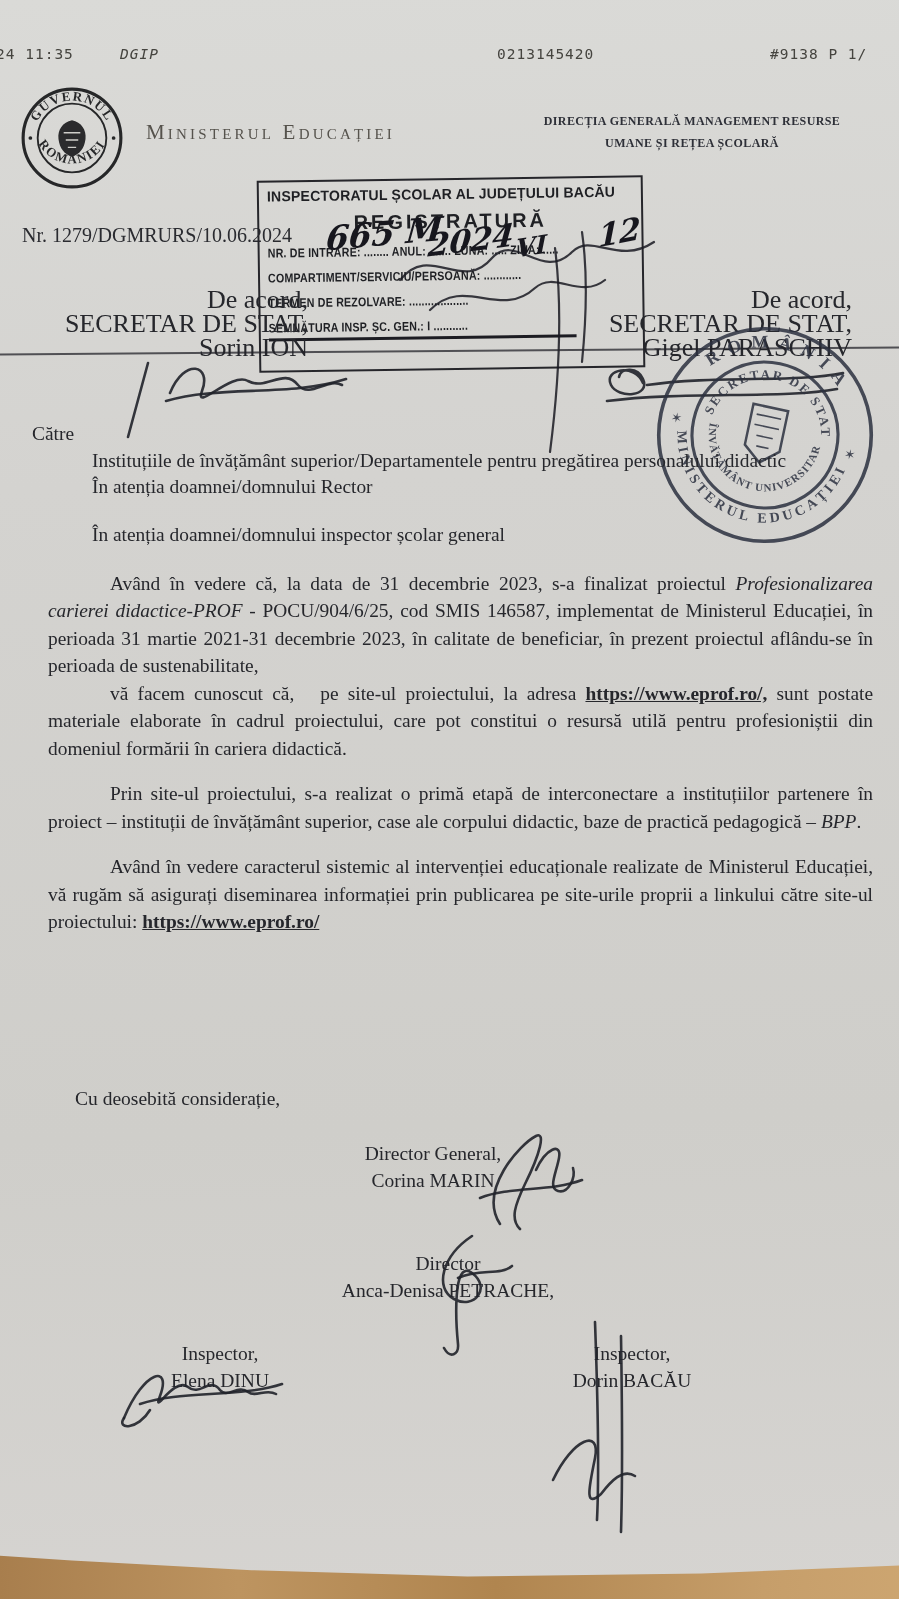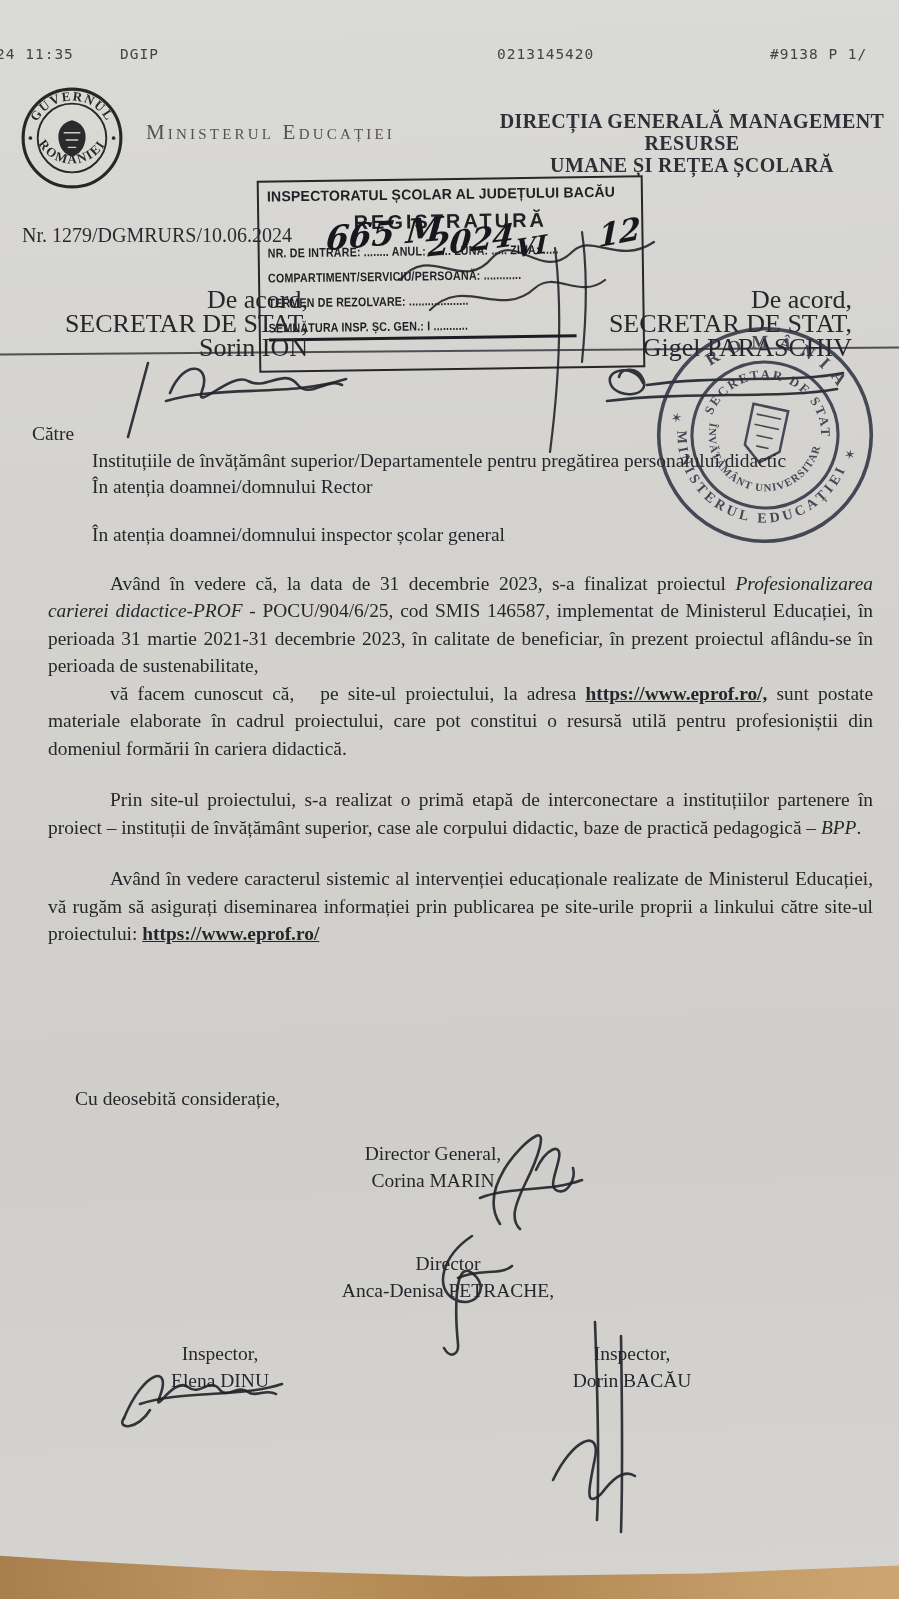--- a/index.html
+++ b/index.html
@@ -5,25 +5,25 @@
   * { margin:0; padding:0; box-sizing:border-box; }
   html,body { width:899px; height:1599px; overflow:hidden; }
   body { font-family:"Liberation Serif", serif; position:relative; }
 
   #scene { position:absolute; inset:0; background:linear-gradient(88deg,#a87e4d,#bd9460 25%,#b0854f 52%,#c69e6a 80%,#cfa873); }
 
   #paper { position:absolute; inset:0; background:linear-gradient(178deg,#dadad7 0%,#d4d3d0 30%,#cfceca 70%,#d6d4d1 100%);
            clip-path:polygon(0 0,100% 0,100% 97.9%,78% 98.4%,52% 98.6%,28% 98.2%,8% 97.6%,0 97.3%); }
 
   .fax { position:absolute; font-family:"DejaVu Sans Mono", monospace; font-size:14.5px; color:#45443f; letter-spacing:1px; top:46px; }
-  #fax-time { left:-4px; } #fax-sender { left:120px; } #fax-number { left:497px; } #fax-page { left:770px; }
+  #fax-time { left:-4px; } #fax-sender { left:120px;font-style:italic; } #fax-number { left:497px; } #fax-page { left:770px; }
 
   #gov-seal { position:absolute; left:20px; top:86px; width:104px; height:104px; opacity:.92; }
   #ministry-name { position:absolute; left:146px; top:120px; font-variant:small-caps; font-size:21px; letter-spacing:3.2px; color:#55524c; }
-  #directorate { position:absolute; left:492px; top:110px; width:400px; text-align:center; font-weight:bold; font-size:20px; line-height:22px; color:#2e3038; letter-spacing:.4px; }
+  #directorate { position:absolute; left:492px; top:110px; width:400px; text-align:center; font-weight:bold; font-size:12px; line-height:22px; color:#2e3038; letter-spacing:.4px; }
 
   #registry-number { position:absolute; left:22px; top:224px; font-size:20px; color:#2a2b30; }
 
   #stamp-box { position:absolute; left:258px; top:178px; width:386px; height:192px; border:2.5px solid #26262b; transform:rotate(-0.8deg); color:#1f2024; font-family:"Liberation Sans", sans-serif; padding:6px 8px 0 8px; }
   #stamp-box .bx-title { font-weight:bold; font-size:14.5px; letter-spacing:.2px; white-space:nowrap; transform:scaleX(.97); transform-origin:left; }
   #stamp-box .bx-reg { font-weight:bold; font-size:20px; letter-spacing:3px; text-align:center; margin-top:8px; }
   #stamp-box .bx-row { font-weight:bold; font-size:12.6px; white-space:nowrap; transform:scaleX(.85); transform-origin:left; margin-top:11px; letter-spacing:.2px; }
   #stamp-box .bx-row.last { border-bottom:3px solid #1c1c22; padding-bottom:3px; width:99%; }
 
   .hand { position:absolute; font-family:"DejaVu Serif", serif; font-style:italic; color:#17171e; font-weight:bold; }
@@ -39,21 +39,21 @@
   #fold-line { position:absolute; left:0; top:350px; width:899px; height:2px; background:rgba(35,35,42,.75); transform:rotate(-0.45deg); }
 
   #round-stamp { position:absolute; left:640px; top:310px; width:250px; height:250px; transform:rotate(12deg); opacity:.85; }
 
   #letter { position:absolute; left:0; top:420px; width:899px; padding:0 26px 0 48px; font-size:19.4px; line-height:27.5px; color:#26272c; text-align:justify; }
   #letter .to { margin-left:-16px; text-align:left; }
   #letter .recipient { margin-left:44px; margin-bottom:22px; line-height:26px; text-align:left; }
   #letter .recipient:first-of-type { margin-top:2px; }
   #letter p.body { text-indent:62px; margin:0; }
   #letter p.first { margin-top:8px; }
-  #letter p.spaced { margin-top:24px; }
+  #letter p.spaced { margin-top:18px; }
   .it { font-style:italic; }
   .lnk { font-weight:bold; text-decoration:underline; }
   .gap { display:inline-block; width:26px; }
 
   .sigblock { position:absolute; text-align:center; font-size:19.5px; line-height:27px; color:#26272c; }
   #closing { left:75px; top:1085px; text-align:left; }
   #dg-block { left:283px; top:1140px; width:300px; }
   #dir-block { left:283px; top:1250px; width:330px; }
   #insp-left { left:100px; top:1340px; width:240px; }
   #insp-right { left:482px; top:1340px; width:300px; }

